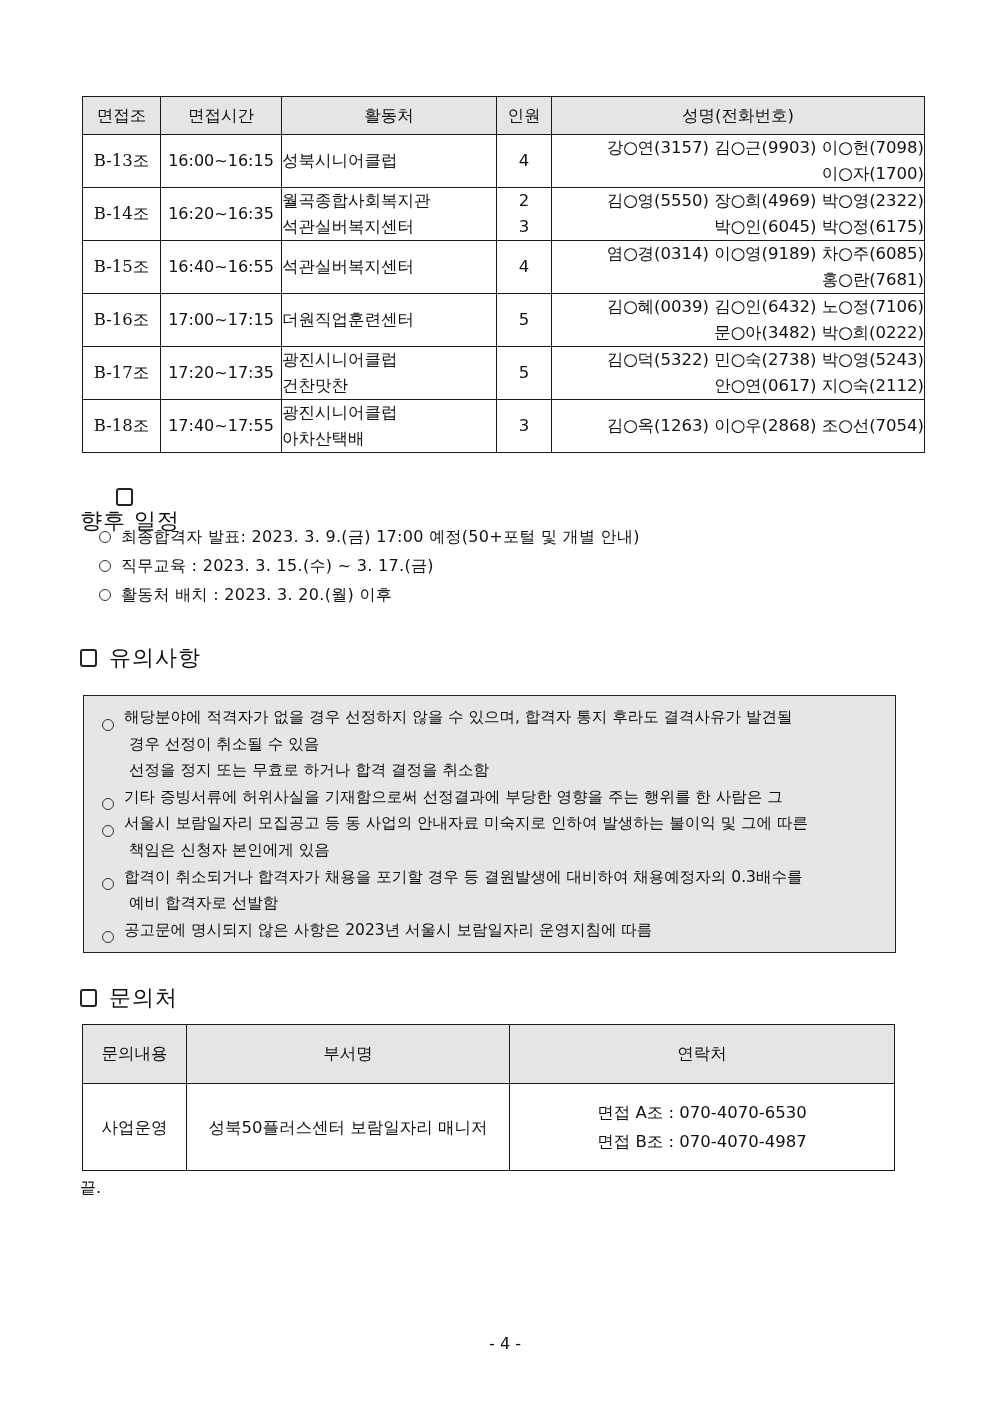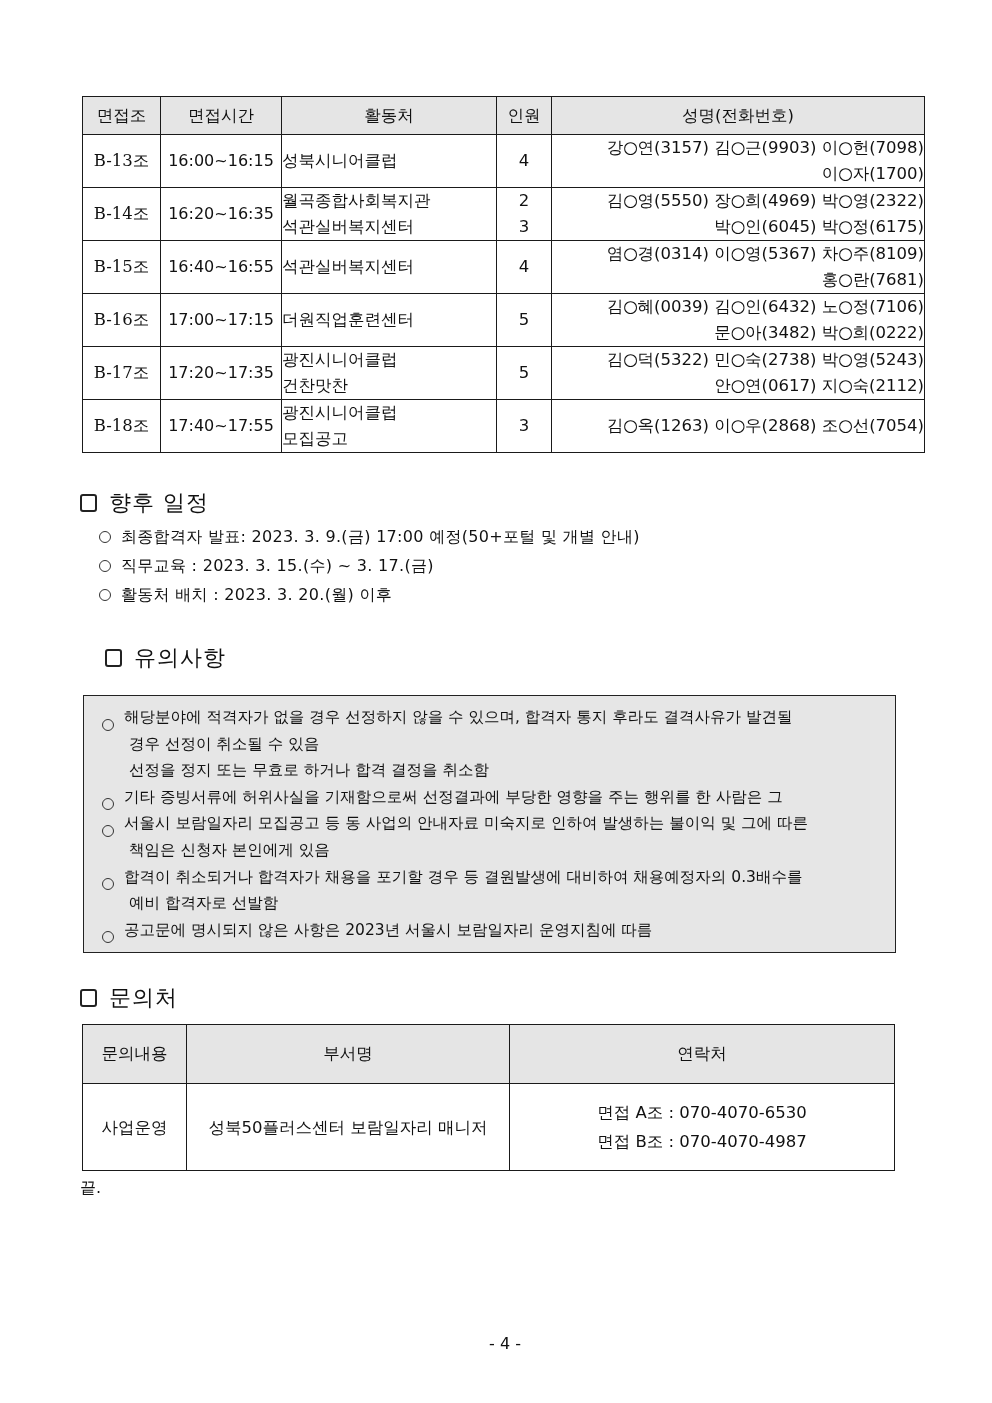--- a/index.html
+++ b/index.html
@@ -218,21 +218,21 @@
       <tr>
         <td class="c-group">B-15조</td>
         <td class="c-time">16:40~16:55</td>
         <td class="c-place">
           <span class="cellline">석관실버복지센터</span>
         </td>
         <td class="c-count">
           <span class="cellline">4</span>
         </td>
         <td class="c-names">
-          <span class="cellline">염○경(0314) 이○영(5367) 차○주(8109)</span>
+          <span class="cellline">염○경(0314) 이○영(9189) 차○주(6085)</span>
           <span class="cellline">홍○란(7681)</span>
         </td>
       </tr>
 
       <tr>
         <td class="c-group">B-16조</td>
         <td class="c-time">17:00~17:15</td>
         <td class="c-place">
           <span class="cellline">더원직업훈련센터</span>
         </td>
@@ -259,52 +259,52 @@
           <span class="cellline">김○덕(5322) 민○숙(2738) 박○영(5243)</span>
           <span class="cellline">안○연(0617) 지○숙(2112)</span>
         </td>
       </tr>
 
       <tr>
         <td class="c-group">B-18조</td>
         <td class="c-time">17:40~17:55</td>
         <td class="c-place">
           <span class="cellline">광진시니어클럽</span>
-          <span class="cellline">모집공고</span>
+          <span class="cellline">아차산택배</span>
         </td>
         <td class="c-count">
           <span class="cellline">3</span>
         </td>
         <td class="c-names">
           <span class="cellline">김○옥(1263) 이○우(2868) 조○선(7054)</span>
         </td>
       </tr>
     </tbody>
   </table>
 
-  <div class="section-head" style="top:488px;">
+  <div class="section-head" style="top:488px;flex-direction:column;">
     <span class="checkbox"></span>
     <span>향후 일정</span>
   </div>
   <div class="bullets" style="top:522px;">
     <div class="bullet-row">
       <span class="circle"></span>
       <span>최종합격자 발표: 2023. 3. 9.(금) 17:00 예정(50+포털 및 개별 안내)</span>
     </div>
     <div class="bullet-row">
       <span class="circle"></span>
       <span>직무교육 : 2023. 3. 15.(수) ~ 3. 17.(금)</span>
     </div>
     <div class="bullet-row">
       <span class="circle"></span>
       <span>활동처 배치 : 2023. 3. 20.(월) 이후</span>
     </div>
   </div>
 
-  <div class="section-head" style="top:643px;margin-left:25px;">
+  <div class="section-head" style="top:643px;">
     <span class="checkbox"></span>
     <span>유의사항</span>
   </div>
   <div class="notice-box">
     <div class="notice-item">
       <div class="notice-line">
           <span class="circle"></span>
           <span>해당분야에 적격자가 없을 경우 선정하지 않을 수 있으며, 합격자 통지 후라도 결격사유가 발견될</span>
         </div>
       <div class="notice-line cont">

